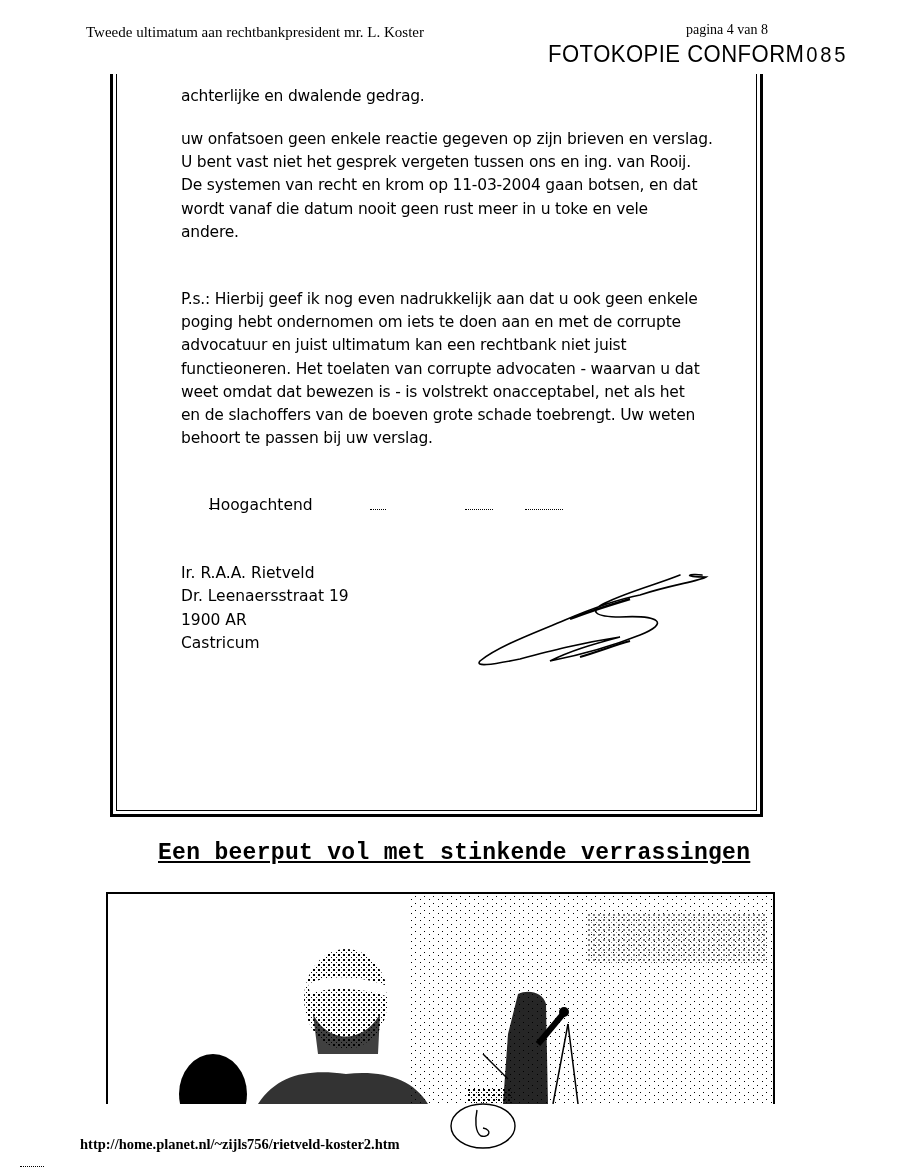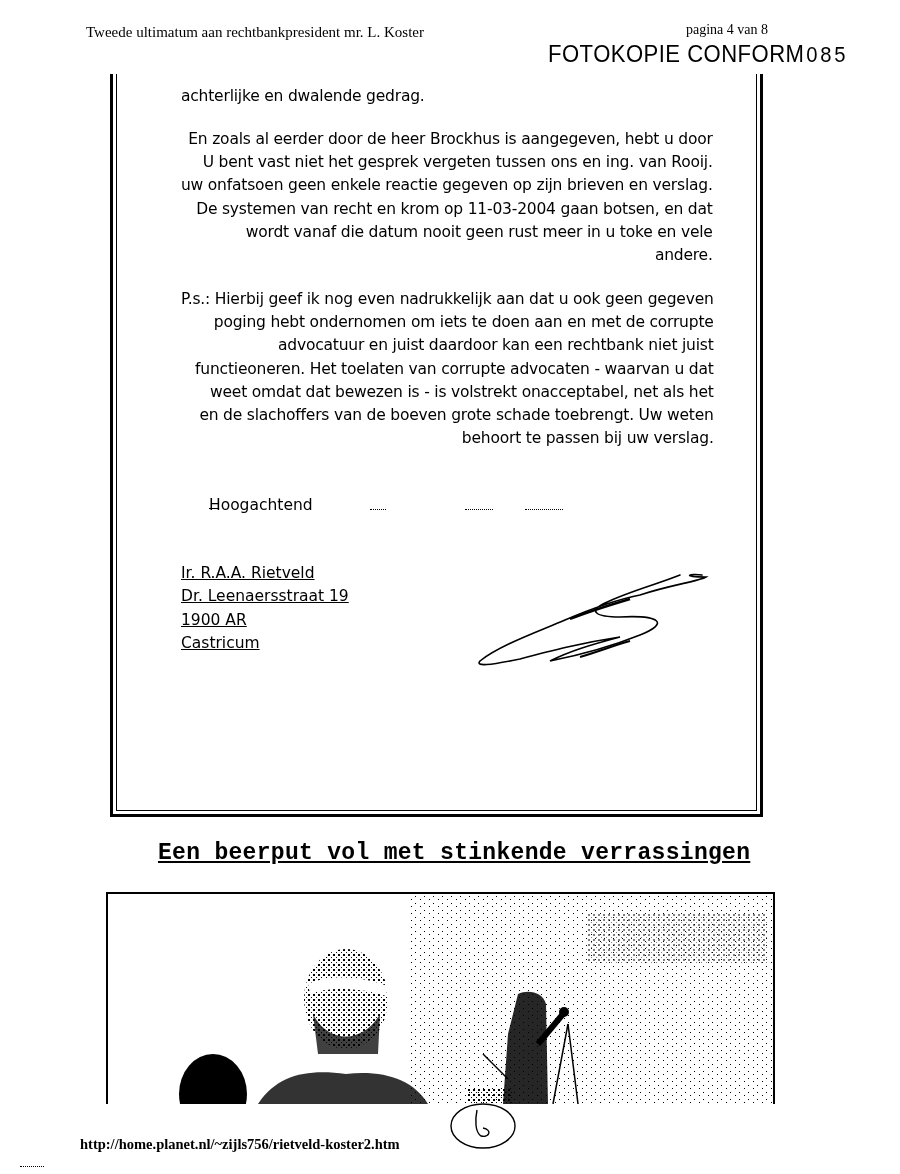--- a/index.html
+++ b/index.html
@@ -12,29 +12,29 @@
 
   .letter-frame {
     position: absolute; left: 110px; top: 74px; width: 647px; height: 740px;
     border-left: 3px solid #000; border-right: 3px solid #000; border-bottom: 3px solid #000;
   }
   .letter-frame::after {
     content: ""; position: absolute; left: 3px; right: 3px; top: 0; bottom: 3px;
     border-left: 1px solid #000; border-right: 1px solid #000; border-bottom: 1px solid #000;
   }
 
-  .body-text { position: absolute; left: 181px; font-family: "DejaVu Sans", sans-serif; font-size: 15.5px; line-height: 23.2px; letter-spacing: -0.2px; text-align: right; }
+  .body-text { position: absolute; left: 181px; font-family: "DejaVu Sans", sans-serif; font-size: 15.5px; line-height: 23.2px; letter-spacing: -0.2px; }
   .p0 { top: 85px; }
   .p1 { top: 128px; }
   .p2 { top: 288px; }
   .closing { position: absolute; left: 174px; top: 496px; font-family: "DejaVu Sans", sans-serif; font-size: 15.5px; margin-left: 35px; }
   .closing::before { content: ""; position: absolute; left: 0; top: 12px; width: 10px; border-top: 1px solid #000; }
   .dots { position: absolute; top: 509px; height: 0; border-top: 1px dotted #000; }
 
-  .addr { position: absolute; left: 181px; top: 562px; font-family: "DejaVu Sans", sans-serif; font-size: 15.5px; line-height: 23.3px; text-decoration: underline; }
+  .addr { position: absolute; left: 181px; top: 562px; font-family: "DejaVu Sans", sans-serif; font-size: 15.5px; line-height: 23.3px; }
   .signature { position: absolute; left: 470px; top: 565px; }
 
   .heading { position: absolute; left: 158px; top: 840px; font-family: Liberation Mono, monospace; font-size: 23px; font-weight: bold; text-decoration: underline; letter-spacing: 0.3px; }
 
   .photo-frame { position: absolute; left: 106px; top: 892px; width: 665px; height: 210px; border-top: 2px solid #000; border-left: 2px solid #000; border-right: 2px solid #000; overflow: hidden; }
   .photo-frame svg { position: absolute; left: 0; top: 0; }
 
   .page-mark { position: absolute; left: 443px; top: 1100px; }
   .footer-url { position: absolute; left: 80px; top: 1136px; font-family: "Liberation Serif", serif; font-size: 14.5px; font-weight: bold; }
   .footer-dots { position: absolute; left: 20px; top: 1166px; width: 24px; border-top: 1px dotted #000; }
@@ -47,31 +47,30 @@
 <div class="stamp">
   <span>FOTOKOPIE CONFORM</span><span class="num">085</span>
 </div>
 
 <div class="letter-frame"></div>
 
 <div class="body-text p0">
   <div>achterlijke en dwalende gedrag.</div>
 </div>
 <div class="body-text p1">
-  <div>En zoals al eerder door de heer Brockhus is aangegeven, hebt u door</div>
+  <div>uw onfatsoen geen enkele reactie gegeven op zijn brieven en verslag.</div>
   <div>U bent vast niet het gesprek vergeten tussen ons en ing. van Rooij.</div>
-  <div>uw onfatsoen geen enkele reactie gegeven op zijn brieven en verslag.</div>
   <div>De systemen van recht en krom op 11-03-2004 gaan botsen, en dat</div>
   <div>wordt vanaf die datum nooit geen rust meer in u toke en vele</div>
   <div>andere.</div>
 </div>
 <div class="body-text p2">
-  <div>P.s.: Hierbij geef ik nog even nadrukkelijk aan dat u ook geen gegeven</div>
+  <div>P.s.: Hierbij geef ik nog even nadrukkelijk aan dat u ook geen enkele</div>
   <div>poging hebt ondernomen om iets te doen aan en met de corrupte</div>
-  <div>advocatuur en juist daardoor kan een rechtbank niet juist</div>
+  <div>advocatuur en juist ultimatum kan een rechtbank niet juist</div>
   <div>functieoneren. Het toelaten van corrupte advocaten - waarvan u dat</div>
   <div>weet omdat dat bewezen is - is volstrekt onacceptabel, net als het</div>
   <div>en de slachoffers van de boeven grote schade toebrengt. Uw weten</div>
   <div>behoort te passen bij uw verslag.</div>
 </div>
 
 <div class="closing">Hoogachtend</div>
 <div class="dots" style="left:370px;width:16px;"></div>
 <div class="dots" style="left:465px;width:28px;"></div>
 <div class="dots" style="left:525px;width:38px;"></div>

